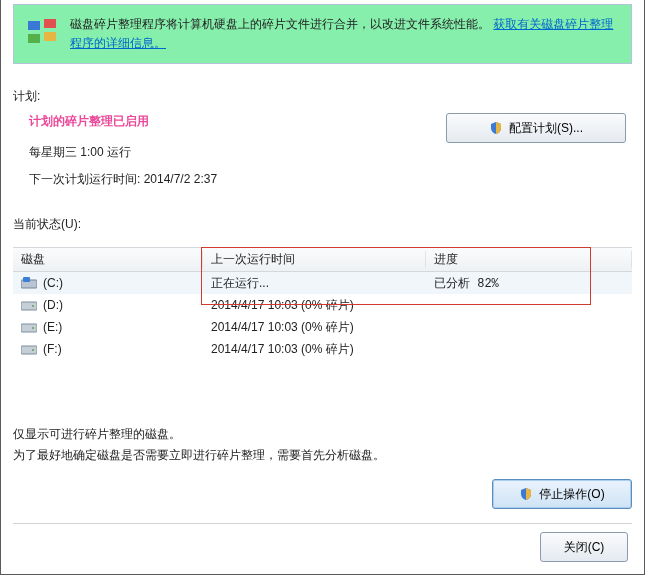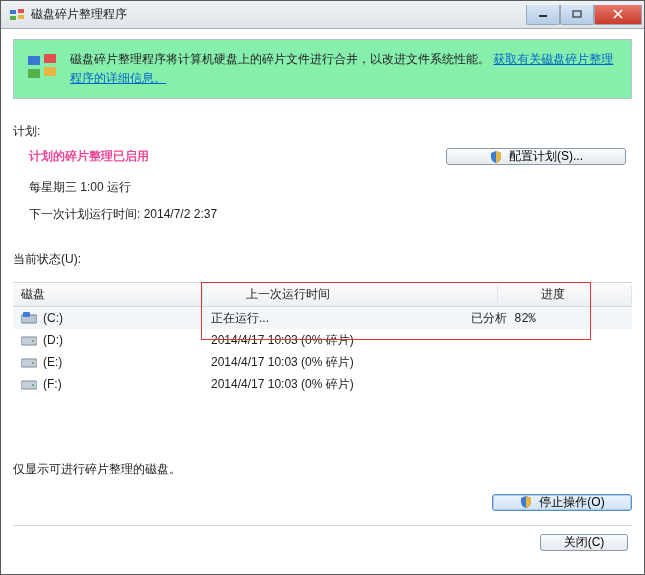--- a/index.html
+++ b/index.html
@@ -93,21 +93,21 @@
   }
   .sched-left { flex: 1; padding-left: 10px; }
   .sched-title { font-weight: bold; color: #ec4899; margin-bottom: 14px; }
   .sched-line { margin-bottom: 10px; }
   .btn {
     background: linear-gradient(#fafbfc, #e5eaf0);
     border: 1px solid #8b9bac;
     border-radius: 3px;
     padding: 4px 10px;
     min-width: 180px;
-    height: 17px;
+    height: 30px;
     display: inline-flex;
     align-items: center;
     justify-content: center;
     cursor: pointer;
     font-size: 12px;
     font-family: inherit;
   }
   .btn .shield {
     width: 14px; height: 14px; margin-right: 6px; flex: none;
   }
@@ -120,30 +120,29 @@
   .tbl-wrap {
     margin-top: 6px;
     border-top: 1px solid #d4d8dc;
   }
   .tbl-header {
     display: flex;
     align-items: center;
     background: linear-gradient(#fafbfc, #eef1f4);
     border-bottom: 1px solid #d4d8dc;
     height: 24px;
-    gap: 35px;
   }
   .th {
     padding: 0 8px;
     border-right: 1px solid #e0e3e7;
     font-size: 12px;
     color: #222;
   }
   .col-disk { width: 190px; }
-  .col-last { width: 260px; }
+  .col-last { width: 223px; }
   .col-prog { flex: 1; font-family: Liberation Mono, monospace; }
   .tr {
     display: flex;
     align-items: center;
     height: 22px;
     padding: 0;
   }
   .tr.selected {
     background: #f1f6fb;
   }
@@ -308,20 +307,21 @@
           </div>
           <div class="td col-last">2014/4/17 10:03 (0% 碎片)</div>
           <div class="td col-prog"></div>
         </div>
       </div>
       <div class="red-box" style="left:188px; top:-1px; width:390px; height:58px;"></div>
     </div>
 
     <div class="footer-note">
       <div>仅显示可进行碎片整理的磁盘。</div>
+      <div>为了最好地确定磁盘是否需要立即进行碎片整理，需要首先分析磁盘。</div>
     </div>
 
     <div class="action-row">
       <button class="btn primary" style="min-width:140px">
         <span class="shield">
           <svg viewBox="0 0 14 14" width="14" height="14">
             <path d="M7 1 L12 3 V7 C12 10 9.5 12.5 7 13 C4.5 12.5 2 10 2 7 V3 Z" fill="#3b7bd6"></path>
             <path d="M7 1 L12 3 V7 C12 10 9.5 12.5 7 13 Z" fill="#e8b442"></path>
           </svg>
         </span>

